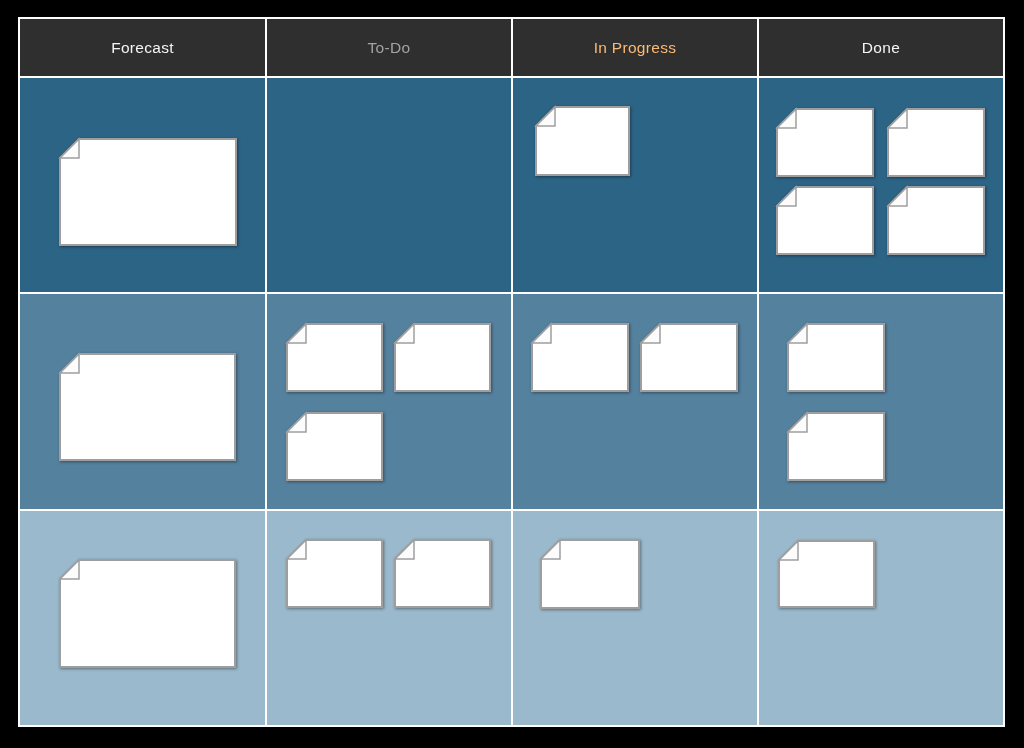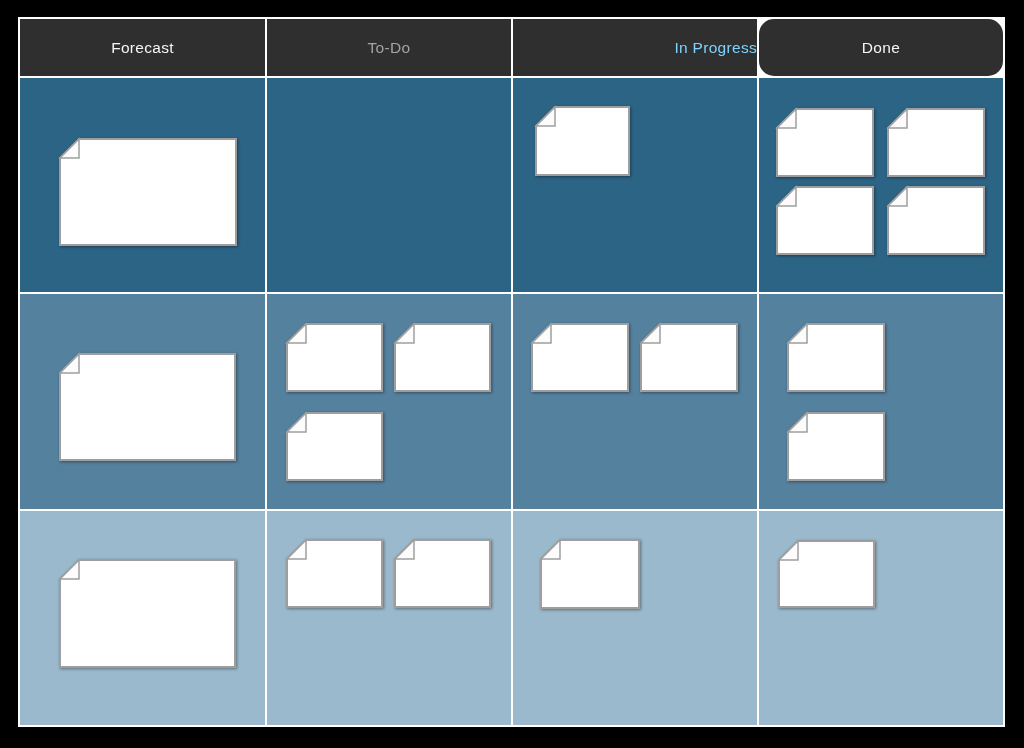--- a/index.html
+++ b/index.html
@@ -42,24 +42,24 @@
 
 <div id="page" style="background: rgb(0, 0, 0);">
   <div class="board" style="background: rgb(255, 255, 255);">
 
     <div class="hcell" style="background: rgb(47, 47, 47); color: rgb(245, 245, 245);">
       <span>Forecast</span>
     </div>
     <div class="hcell" style="background: rgb(47, 47, 47); color: #a3a3a3;">
       <span>To-Do</span>
     </div>
-    <div class="hcell" style="background: rgb(47, 47, 47); color: #7dd3fc; justify-content: flex-end;">
+    <div class="hcell" style="background: rgb(47, 47, 47); color: #fdba74;">
       <span>In Progress</span>
     </div>
-    <div class="hcell" style="background: rgb(47, 47, 47); color: rgb(245, 245, 245); border-radius: 15px;">
+    <div class="hcell" style="background: rgb(47, 47, 47); color: rgb(245, 245, 245);">
       <span>Done</span>
     </div>
 
     <div class="cell" style="background: rgb(44, 100, 134);">
         <svg width="178" height="108" viewBox="0 0 178 108" class="card" style="left: 39px; top: 60px;">
           <polygon points="20,1 177,1 177,107 1,107 1,20" fill="#ffffff" stroke="#9e9e9e" stroke-width="2"></polygon>
           <polygon points="20,1 20,20 1,20" fill="#fcfcfc" stroke="#9e9e9e" stroke-width="1.5"></polygon>
         </svg>
       </div>
     <div class="cell" style="background: rgb(44, 100, 134);"></div>

